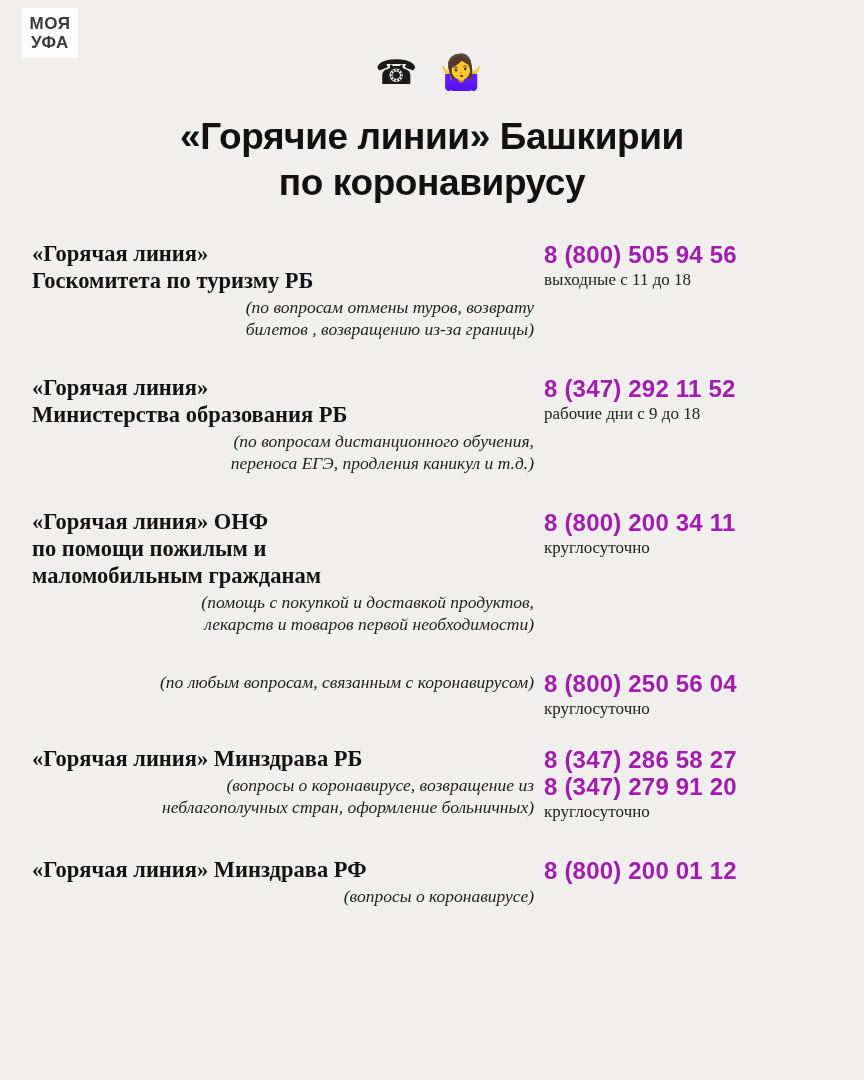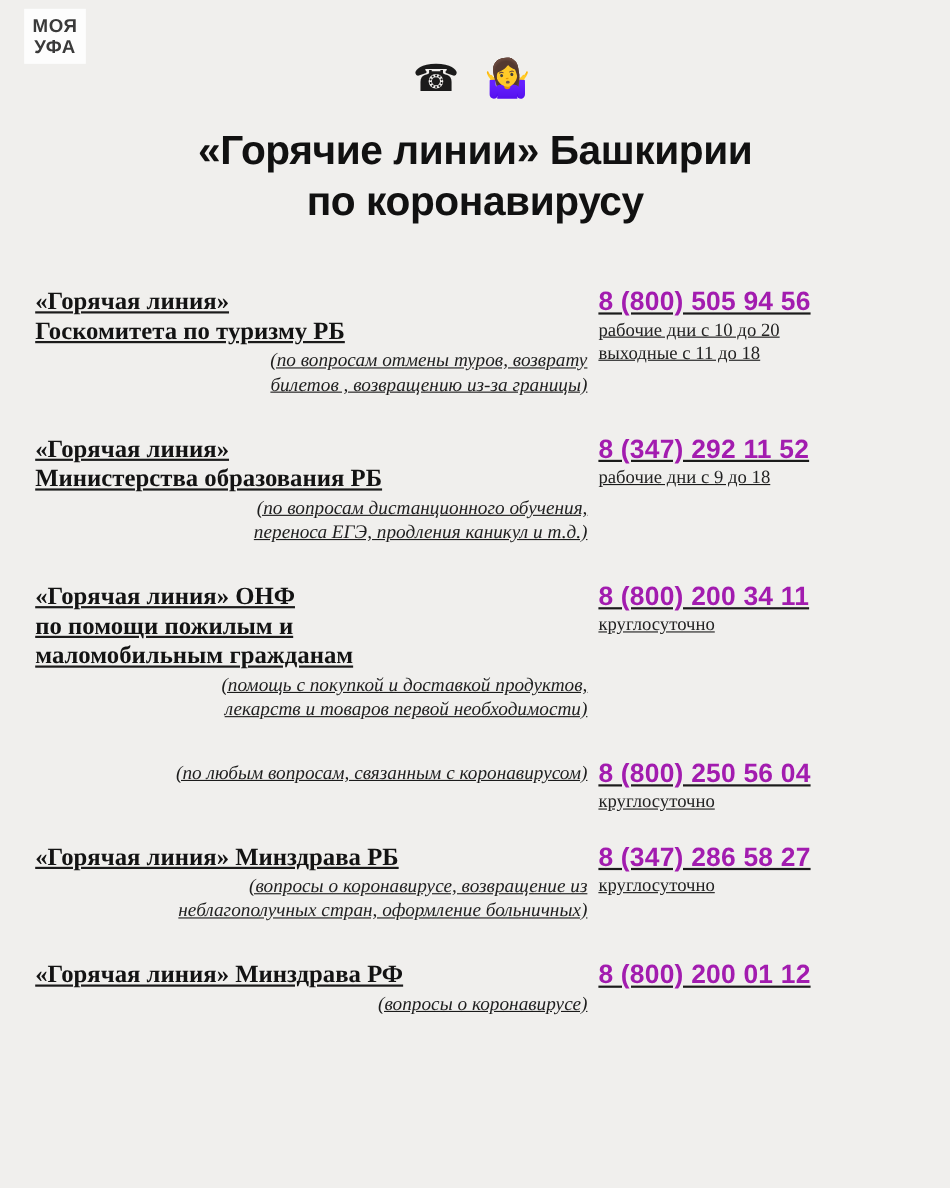--- a/index.html
+++ b/index.html
@@ -62,23 +62,22 @@
     font-weight: bold;
     font-size: 37px;
     line-height: 46px;
     letter-spacing: -0.4px;
     color: #111111;
   }
   .title .line { display: block; }
 
   
   .entries {
-    margin-top: 54px;
+    margin-top: 34px;
     padding: 0 30px 0 32px;
-    text-decoration: underline;
   }
   .entry {
     display: flex;
     align-items: flex-start;
     margin-bottom: 34px;
   }
   .entry .left {
     width: 512px;
     flex: 0 0 512px;
     padding-right: 10px;
@@ -170,21 +169,20 @@
         <div class="e-note">
           <span class="l">(по вопросам отмены туров, возврату</span>
           <span class="l">билетов , возвращению из-за границы)</span>
         </div>
       </div>
       <div class="right">
         <div class="e-phone">
           <span class="l">8 (800) 505 94 56</span>
         </div>
         <div class="e-hours">
-          <span class="l">рабочие дни с 10 до 20</span>
           <span class="l">выходные с 11 до 18</span>
         </div>
       </div>
     </div>
 
     <div class="entry">
       <div class="left">
         <div class="e-title">
           <span class="l">«Горячая линия»</span>
           <span class="l">Министерства образования РБ</span>
@@ -248,20 +246,21 @@
           <span class="l">«Горячая линия» Минздрава РБ</span>
         </div>
         <div class="e-note">
           <span class="l">(вопросы о коронавирусе, возвращение из</span>
           <span class="l">неблагополучных стран, оформление больничных)</span>
         </div>
       </div>
       <div class="right">
         <div class="e-phone">
           <span class="l">8 (347) 286 58 27</span>
+          <span class="l">8 (347) 279 91 20</span>
         </div>
         <div class="e-hours">
           <span class="l">круглосуточно</span>
         </div>
       </div>
     </div>
 
     <div class="entry">
       <div class="left">
         <div class="e-title">

